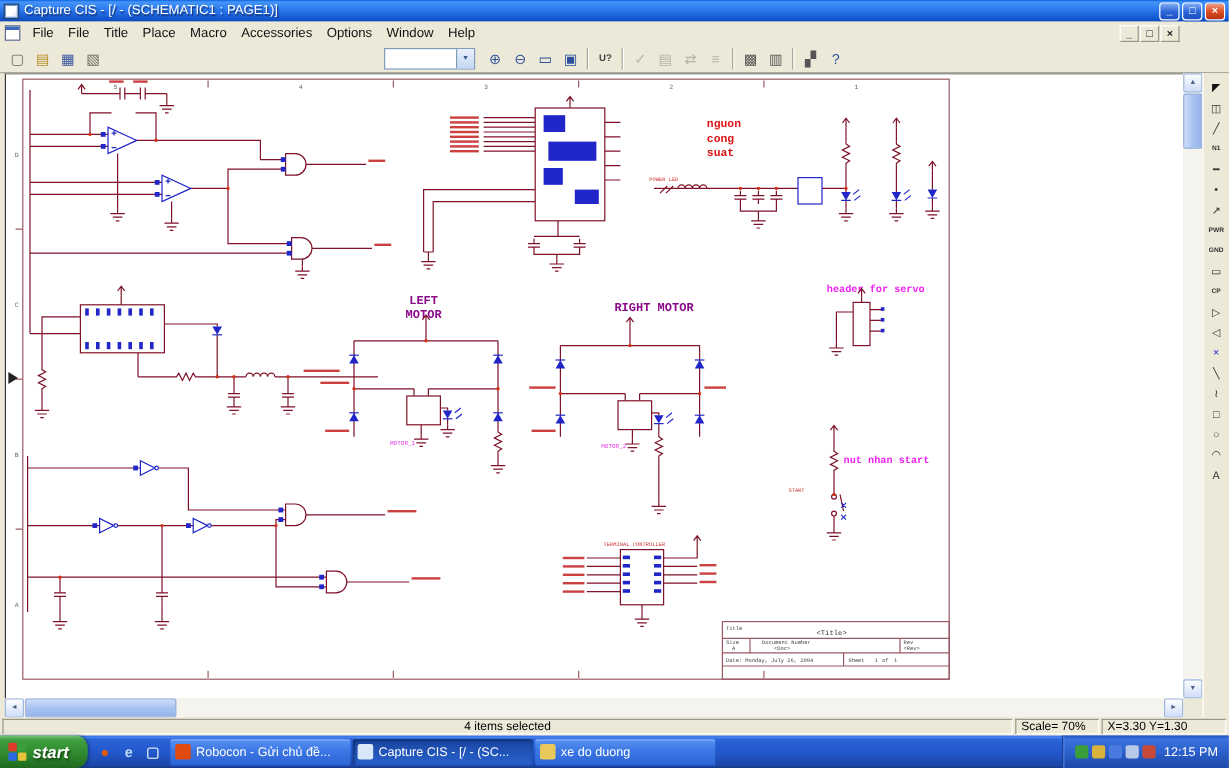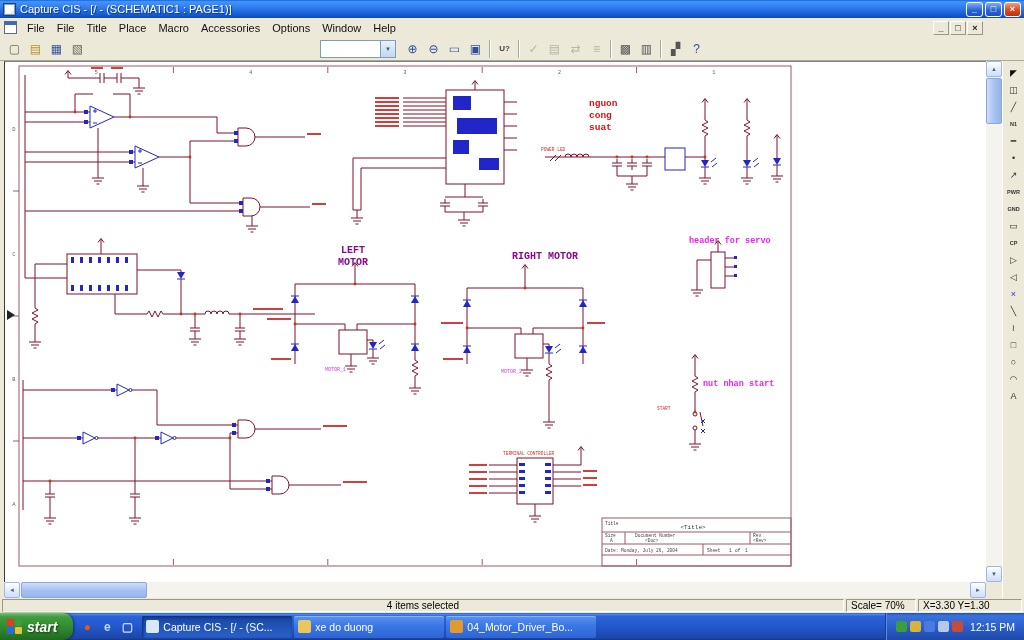--- a/index.html
+++ b/index.html
@@ -541,31 +541,31 @@
           <i style="background: rgb(232, 194, 58);"></i>
         </span>
       <span>start</span>
     </div>
     <div id="quicklaunch">
         <div class="quick-icon" style="color: rgb(224, 90, 16);">●</div>
         <div class="quick-icon" style="color: rgb(188, 216, 248);">e</div>
         <div class="quick-icon" style="color: rgb(205, 220, 240);">▢</div>
       </div>
     <div id="tasks">
+        <div class="task-btn">
+          <span class="task-icon" style="background: rgb(224, 74, 16);"></span>
+          <span class="task-label">Robocon - Gửi chủ đề...</span>
+        </div>
         <div class="task-btn active">
           <span class="task-icon" style="background: rgb(216, 232, 248);"></span>
           <span class="task-label">Capture CIS - [/ - (SC...</span>
         </div>
         <div class="task-btn">
           <span class="task-icon" style="background: rgb(232, 200, 90);"></span>
           <span class="task-label">xe do duong</span>
-        </div>
-        <div class="task-btn">
-          <span class="task-icon" style="background: rgb(224, 154, 48);"></span>
-          <span class="task-label">04_Motor_Driver_Bo...</span>
         </div>
       </div>
     <div id="tray">
       <span id="tray-icons" style="display:flex;gap:3px">
           <span class="tray-icon" style="background: rgb(58, 158, 58);"></span>
           <span class="tray-icon" style="background: rgb(216, 178, 58);"></span>
           <span class="tray-icon" style="background: rgb(74, 122, 224);"></span>
           <span class="tray-icon" style="background: rgb(184, 200, 232);"></span>
           <span class="tray-icon" style="background: rgb(200, 74, 58);"></span>
         </span>

